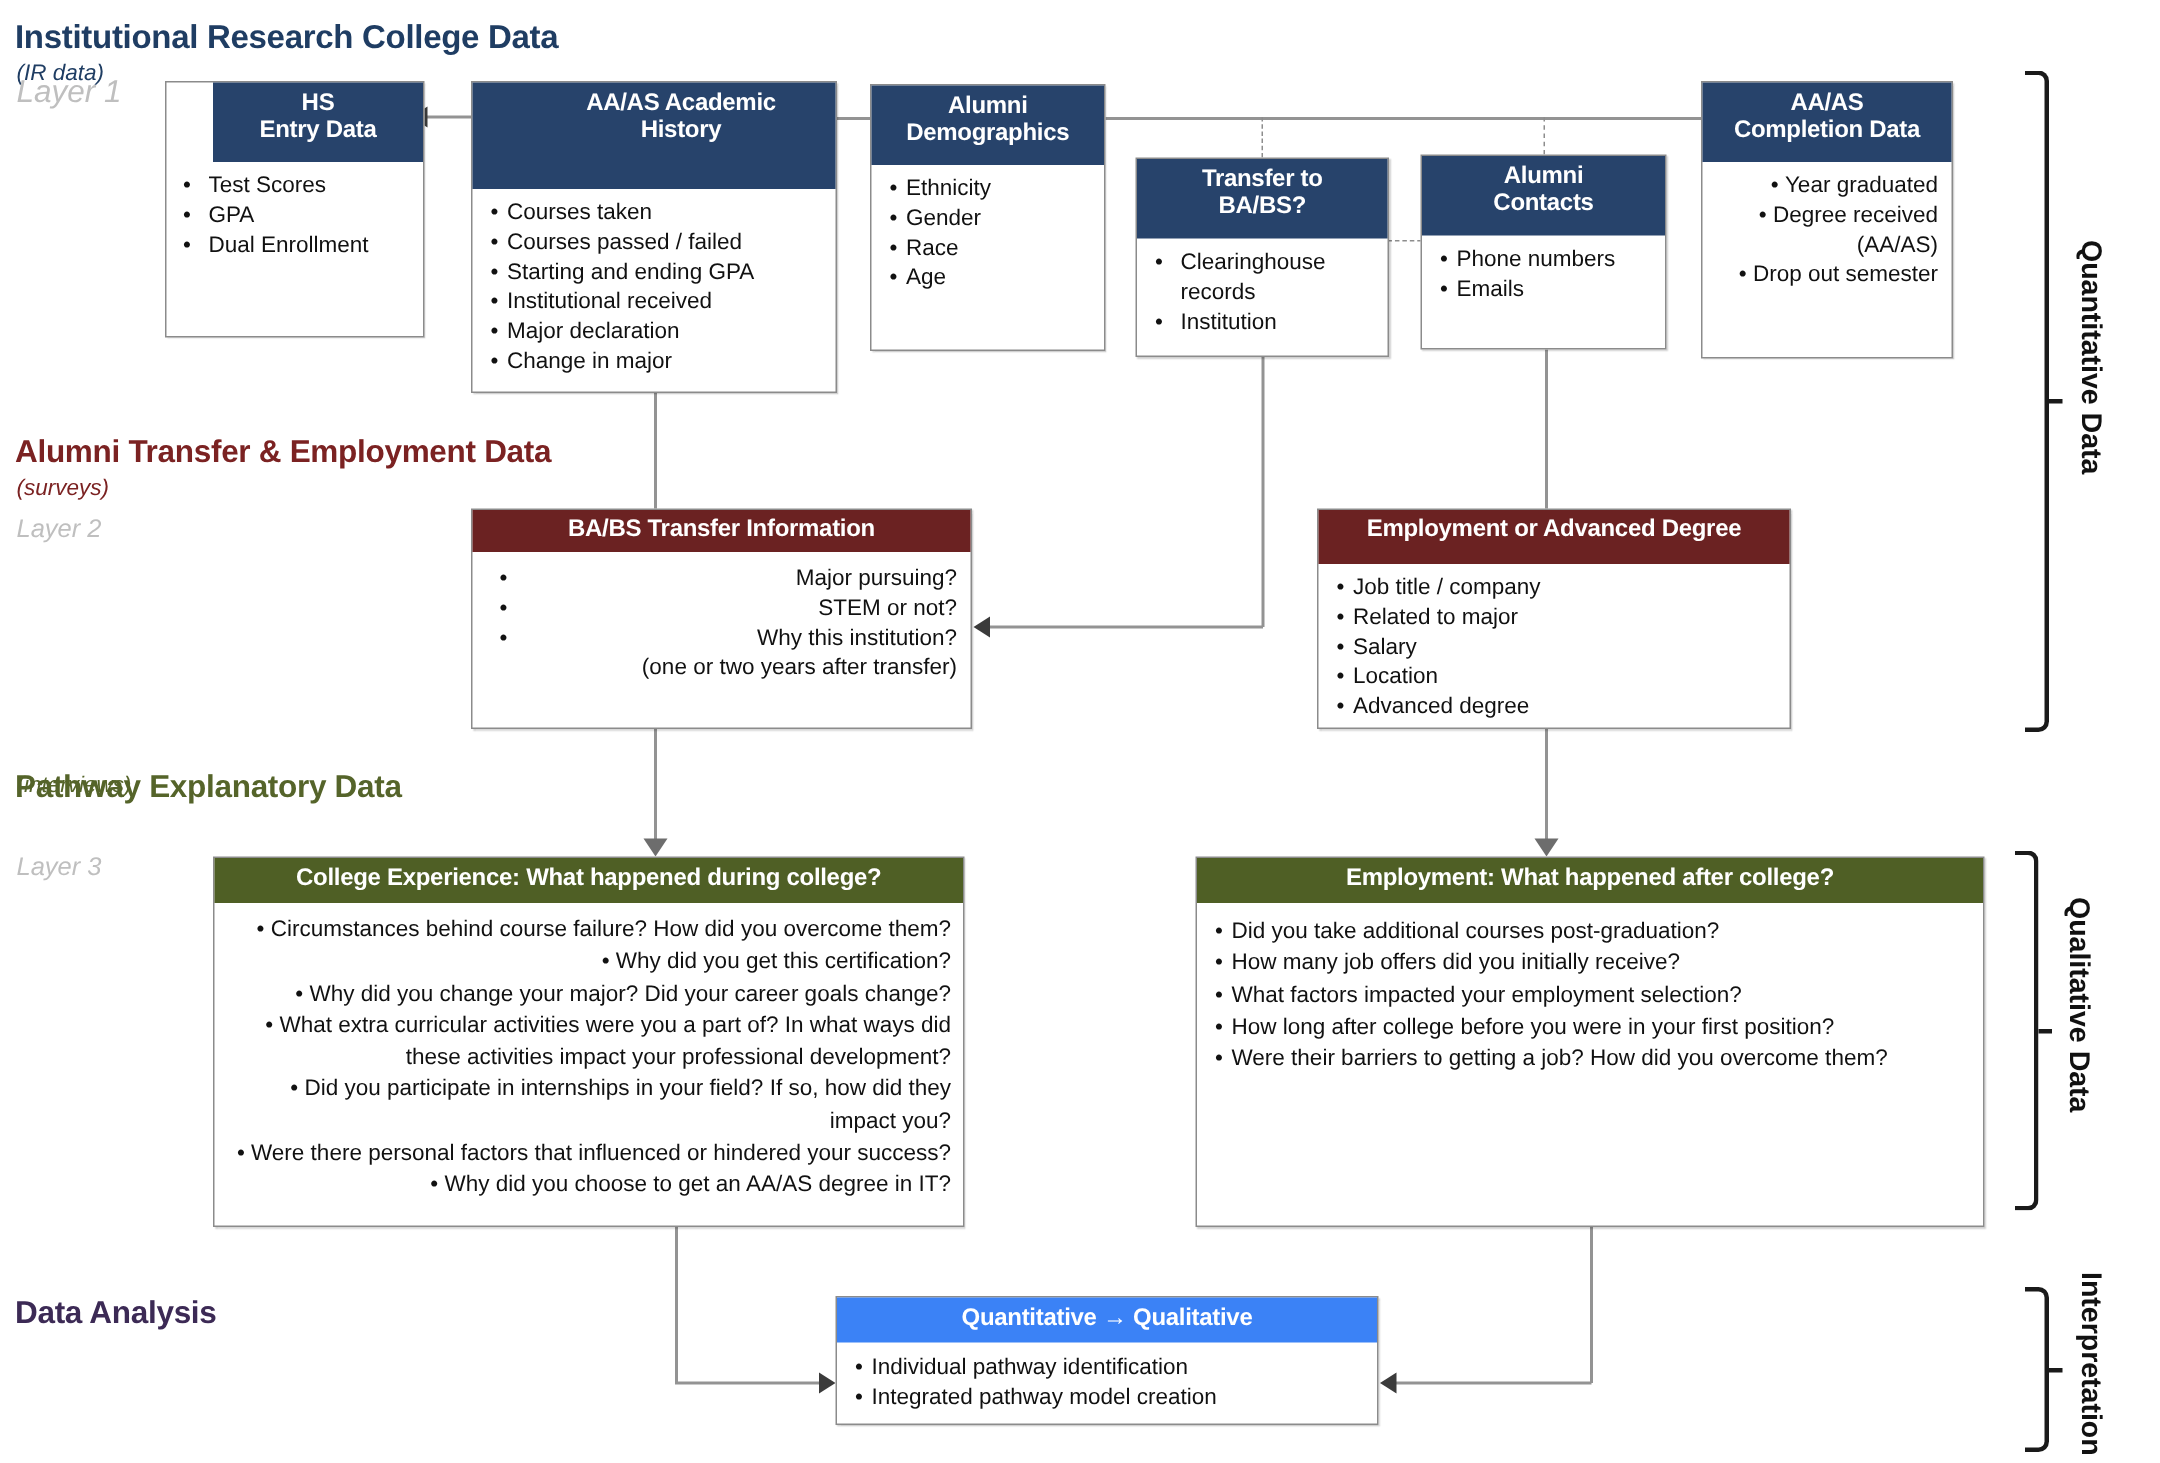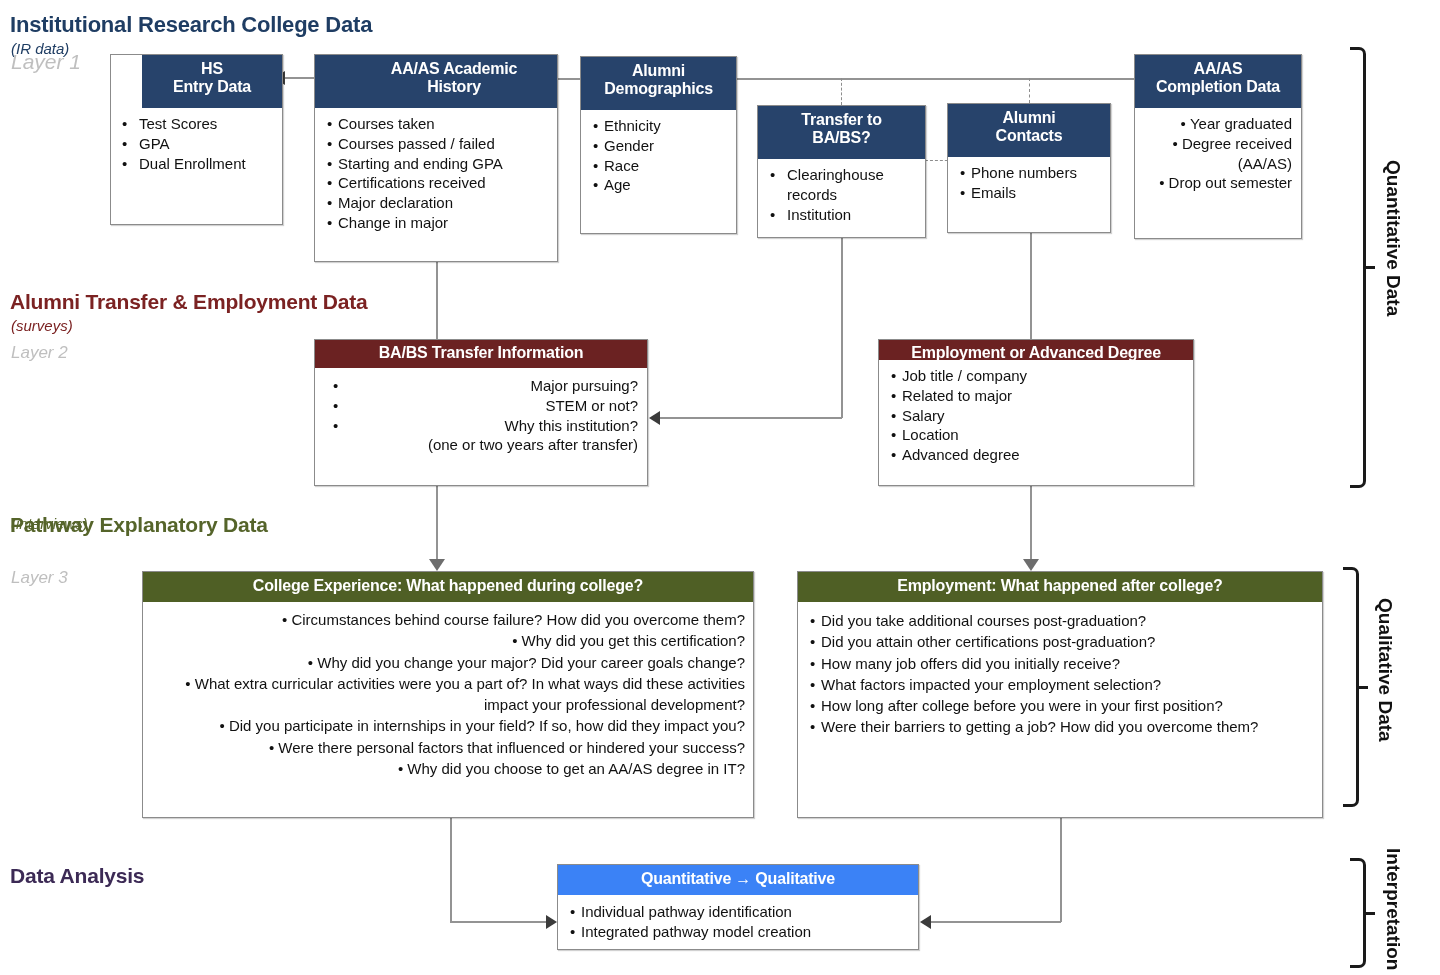--- a/index.html
+++ b/index.html
@@ -184,28 +184,28 @@
     <div class="box-bd bul-wide" style="font-size:15px;">
       <ul>
         <li>Test Scores</li>
         <li>GPA</li>
         <li>Dual Enrollment</li>
       </ul>
     </div>
   </div>
 
   <div class="box" style="left:314px; top:54px; width:244px; height:208px;">
-    <div class="box-hd" style="background:#27436b; font-size:16px; height:53px; white-space:pre-line;padding-left:40px;">AA/AS Academic
+    <div class="box-hd" style="background:#27436b; font-size:16px; height:71px; white-space:pre-line;padding-left:40px;">AA/AS Academic
 History</div>
     <div class="box-bd bul-tight" style="font-size:15px; padding-left:12px;">
       <ul>
         <li>Courses taken</li>
         <li>Courses passed / failed</li>
         <li>Starting and ending GPA</li>
-        <li>Certifications received</li>
+        <li>Institutional received</li>
         <li>Major declaration</li>
         <li>Change in major</li>
       </ul>
     </div>
   </div>
 
   <div class="box" style="left:580px; top:56px; width:157px; height:178px;">
     <div class="box-hd" style="background:#27436b; font-size:16px; height:53px; white-space:pre-line;">Alumni
 Demographics</div>
     <div class="box-bd bul-tight" style="font-size:15px; padding-left:12px;">
@@ -258,53 +258,52 @@
       <ul>
         <li>Major pursuing?</li>
         <li>STEM or not?</li>
         <li>Why this institution?</li>
       </ul>
       <div style="padding-left:19px;">(one or two years after transfer)</div>
     </div>
   </div>
 
   <div class="box" style="left:878px; top:339px; width:316px; height:147px;">
-    <div class="box-hd" style="background:#6b2222; font-size:16px; height:20px; padding-top:4px;">Employment or Advanced Degree</div>
+    <div class="box-hd" style="background:#6b2222; font-size:16px; height:36px; padding-top:4px;">Employment or Advanced Degree</div>
     <div class="box-bd bul-tight" style="font-size:15px; padding-left:12px; padding-top:6px;">
       <ul>
         <li>Job title / company</li>
         <li>Related to major</li>
         <li>Salary</li>
         <li>Location</li>
         <li>Advanced degree</li>
       </ul>
     </div>
   </div>
 
-  <div class="box" style="left:142px; top:571px; width:612px; height:247px;">
+  <div class="box" style="left:142px; top:571px; width:501px; height:247px;">
     <div class="box-hd" style="background:#4f5f25; font-size:16px; height:30px; padding-top:5px;">College Experience: What happened during college?</div>
     <div class="box-bd bul-flat" style="font-size:15px; padding:7px 8px 0 9px; line-height:1.42;">
       <ul>
         <li>• Circumstances behind course failure? How did you overcome them?</li>
         <li>• Why did you get this certification?</li>
         <li>• Why did you change your major? Did your career goals change?</li>
         <li>• What extra curricular activities were you a part of? In what ways did these activities impact your professional development?</li>
         <li>• Did you participate in internships in your field? If so, how did they impact you?</li>
         <li>• Were there personal factors that influenced or hindered  your success?</li>
         <li>• Why did you choose to get an AA/AS degree in IT?</li>
       </ul>
     </div>
   </div>
 
   <div class="box" style="left:797px; top:571px; width:526px; height:247px;">
     <div class="box-hd" style="background:#4f5f25; font-size:16px; height:30px; padding-top:5px;">Employment: What happened after college?</div>
     <div class="box-bd bul-tight" style="font-size:15px; padding:8px 10px 0 12px; line-height:1.42;">
       <ul>
         <li>Did you take additional courses post-graduation?</li>
-        <li>Did you attain other certifications post-graduation?</li>
         <li>How many job offers did you initially receive?</li>
         <li>What factors impacted your employment selection?</li>
         <li>How long after college before you were in your first position?</li>
         <li>Were their barriers to getting a job? How did you overcome them?</li>
       </ul>
     </div>
   </div>
 
   <div class="box" style="left:557px; top:864px; width:362px; height:86px;">
     <div class="box-hd" style="background:#3b82f6; font-size:16px; height:30px; padding-top:5px;">Quantitative → Qualitative</div>

